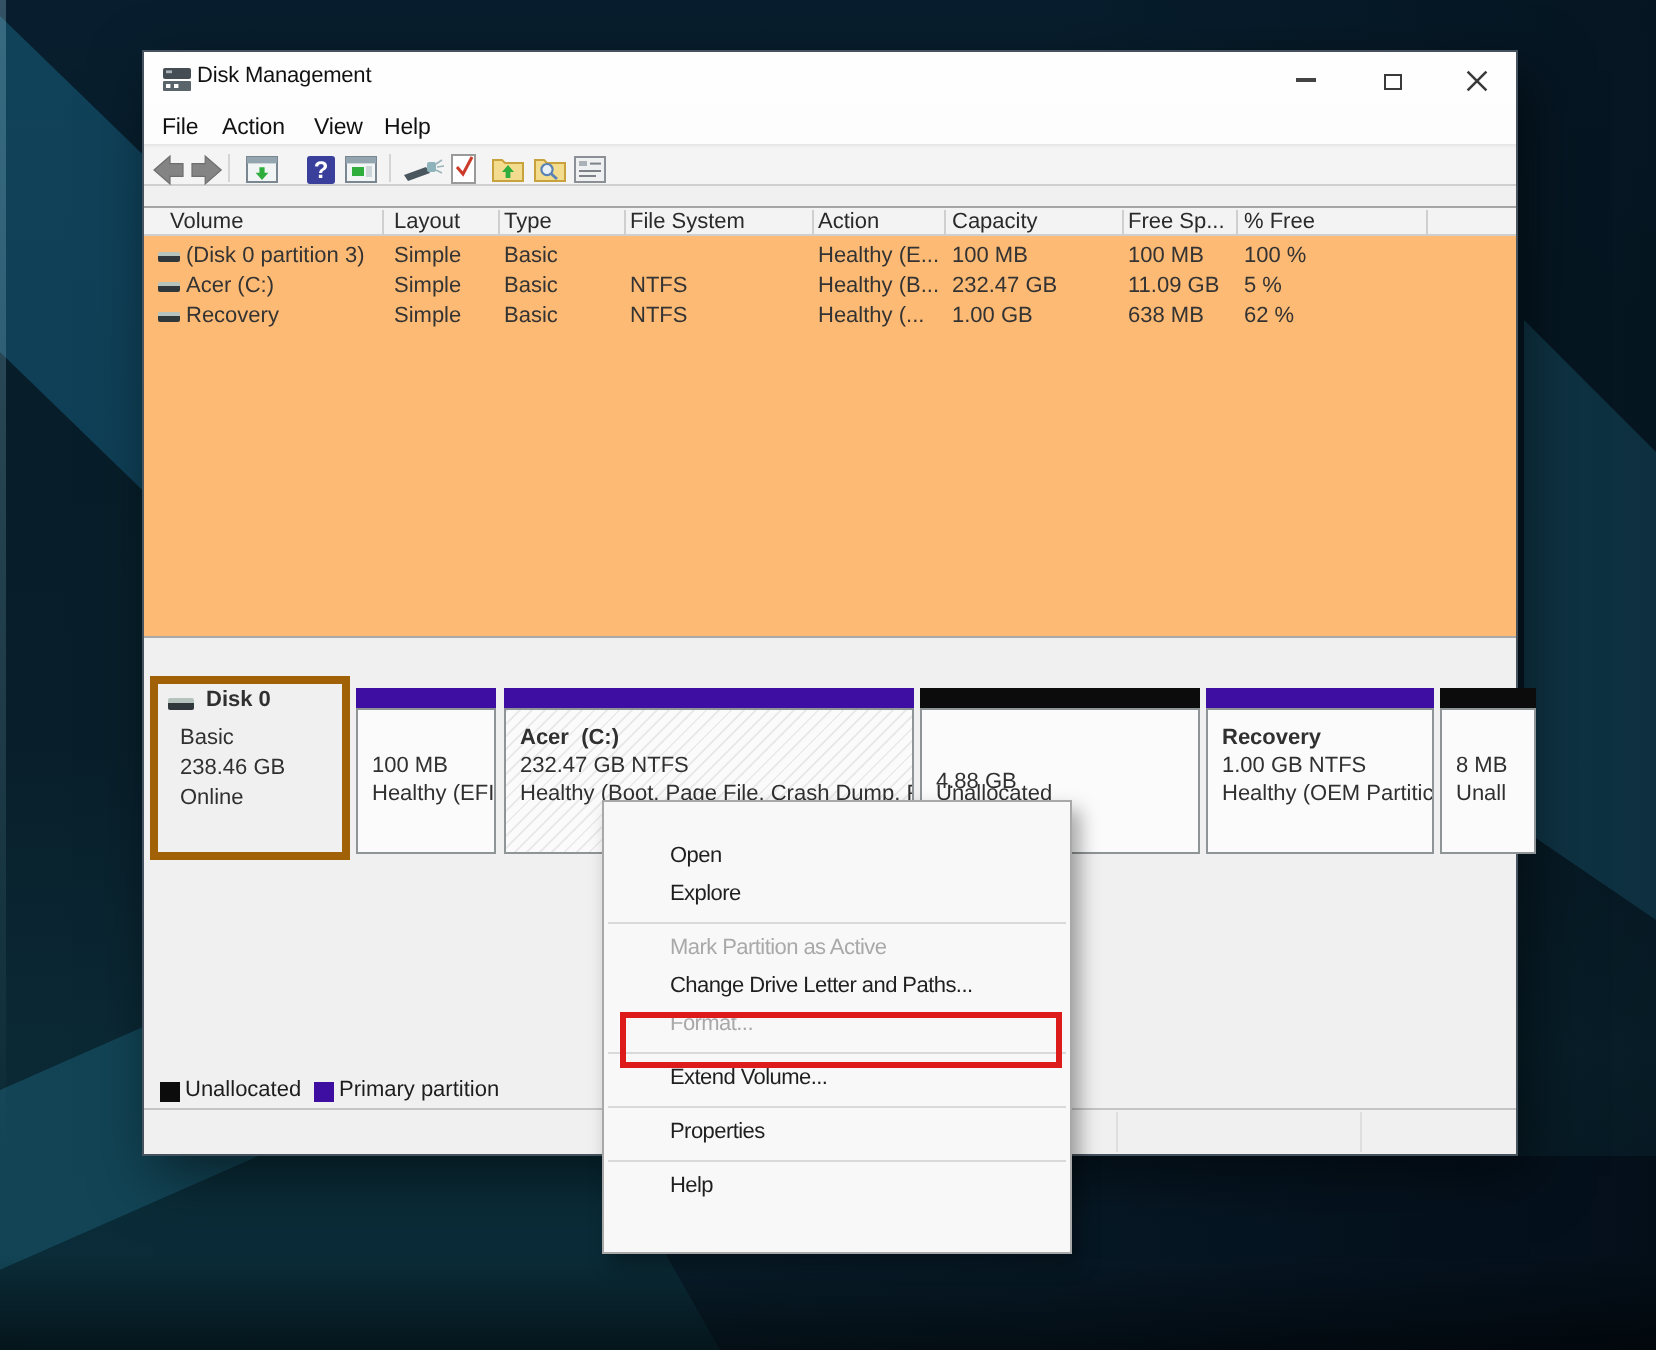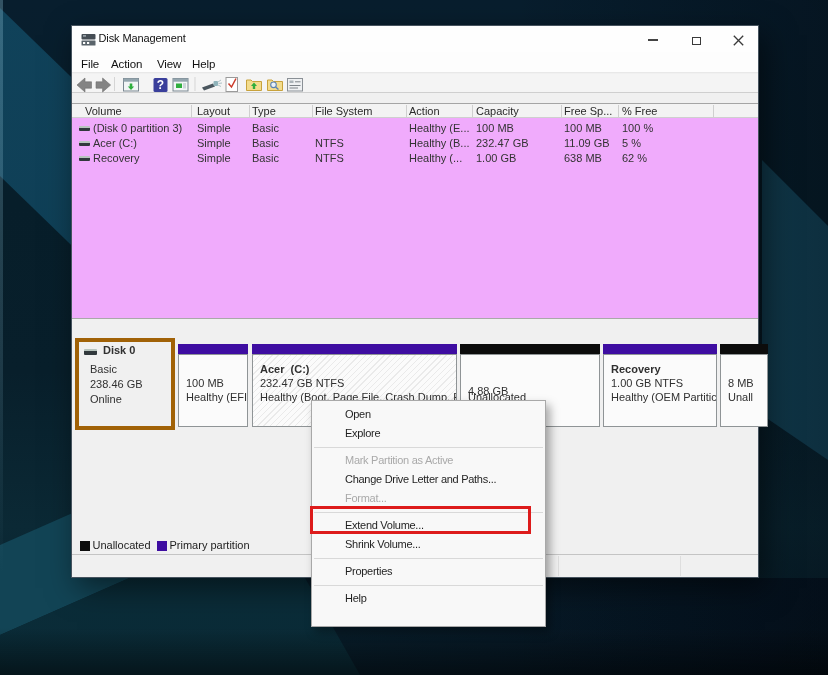--- a/index.html
+++ b/index.html
@@ -31,21 +31,21 @@
   
   #win { left:71px; top:25px; width:688px; height:553px; background:#f0f0f0;
     border:1px solid #46535e; box-shadow: 6px 10px 28px rgba(0,0,0,0.5); }
   #titlebar { left:0; top:0; width:686px; height:26px; background:#fefefe; }
   #title { left:26.5px; top:6px; font-size:11px; letter-spacing:-0.1px; color:#111; }
   #menubar { left:0; top:26px; width:686px; height:21px; background:#fdfdfd; border-bottom:1px solid #e8e8e8; font-size:11.5px; letter-spacing:-0.1px; color:#111; }
   .mi { position:absolute; top:5.5px; }
   #toolbar { left:0; top:48px; width:686px; height:19px; background:#f4f4f4; border-bottom:1px solid #cfcfcf; }
   #gap1 { left:0; top:68px; width:686px; height:9px; background:#f0f0f0; }
   
-  #listpane { left:0; top:77px; width:686px; height:216px; background:#f0abfc; border-bottom:1px solid #a9a9a9; }
+  #listpane { left:0; top:77px; width:686px; height:216px; background:#fdba74; border-bottom:1px solid #a9a9a9; }
   #lheader { left:0; top:0; width:686px; height:15px; background:#f3f3f3;
      border-top:1px solid #a5a5a5; border-bottom:1px solid #cfcfcf; }
   .hcell { position:absolute; top:1px; font-size:11px; color:#2a2a2a; }
   .vline { position:absolute; top:1px; width:1px; height:13px; background:#cfcfcf; }
   .row { position:absolute; width:686px; height:15px; font-size:11px; color:#333; }
   .cell { position:absolute; top:1px; }
   .volico { position:absolute; left:7px; top:5px; width:11px; height:5.5px;
      background:linear-gradient(180deg,#b7c4bd 0 40%, #31383c 40% 100%); border-radius:1px; }
   
   #pane2 { left:0; top:293px; width:686px; height:258px; background:#f0f0f0; }
@@ -55,22 +55,22 @@
   .pbar { position:absolute; left:0; top:0; width:100%; height:10px; }
   .pbody { position:absolute; left:0; top:10px; width:100%; height:73.5px; background:#fbfbfb; border:1px solid #8f9496; overflow:hidden; }
   .pline { position:absolute; left:7px; font-size:11px; color:#303030; white-space:nowrap; }
   .purple { background:#3e0da1; }
   .black { background:#0c0c0c; }
   #hatch { background:#fbfbfb; background-image:repeating-linear-gradient(135deg, #eaeaea 0 1px, rgba(0,0,0,0) 1px 4.4px); }
   
   #legend { position:absolute; left:0; top:219.5px; width:686px; height:16px; border-bottom:1px solid #c4c4c4; }
   .sq { position:absolute; top:2px; width:10px; height:10px; }
   
-  #menu { left:311px; top:400px; width:235px; height:227px; background:#f8f8f8;
-     border:1px solid #a8a8a8; box-shadow:4px 5px 9px rgba(0,0,0,0.35); padding-top:4px; z-index:5; }
+  #menu { left:301px; top:400px; width:235px; height:227px; background:#f8f8f8;
+     border:1px solid #a8a8a8; box-shadow:4px 5px 9px rgba(0,0,0,0.35); padding-top:18px; z-index:5; }
   .item { height:19px; line-height:19px; padding-left:33px; font-size:11px; letter-spacing:-0.28px; color:#1f1f1f; }
   .dis { color:#a9a9a9; }
   .msep { height:8px; position:relative; }
   .msep:after { content:""; position:absolute; left:2px; right:2px; top:3.5px; border-top:1px solid #d9d9d9; }
   #redbox { left:310px; top:506px; width:221px; height:28px; border:3.4px solid #dd1b1b; z-index:6; }
 </style>
 </head>
 <body>
 <div class="abs" id="bgbase"></div>
 <div class="abs poly" id="bandA"></div>
@@ -256,19 +256,18 @@
 
 <div class="abs" id="menu">
   <div class="item">Open</div>
   <div class="item">Explore</div>
   <div class="msep"></div>
   <div class="item dis">Mark Partition as Active</div>
   <div class="item">Change Drive Letter and Paths...</div>
   <div class="item dis">Format...</div>
   <div class="msep"></div>
   <div class="item">Extend Volume...</div>
-  <div class="item">Shrink Volume...</div>
   <div class="msep"></div>
   <div class="item">Properties</div>
   <div class="msep"></div>
   <div class="item">Help</div>
 </div>
 <div class="abs" id="redbox"></div>
 
 </body></html>

